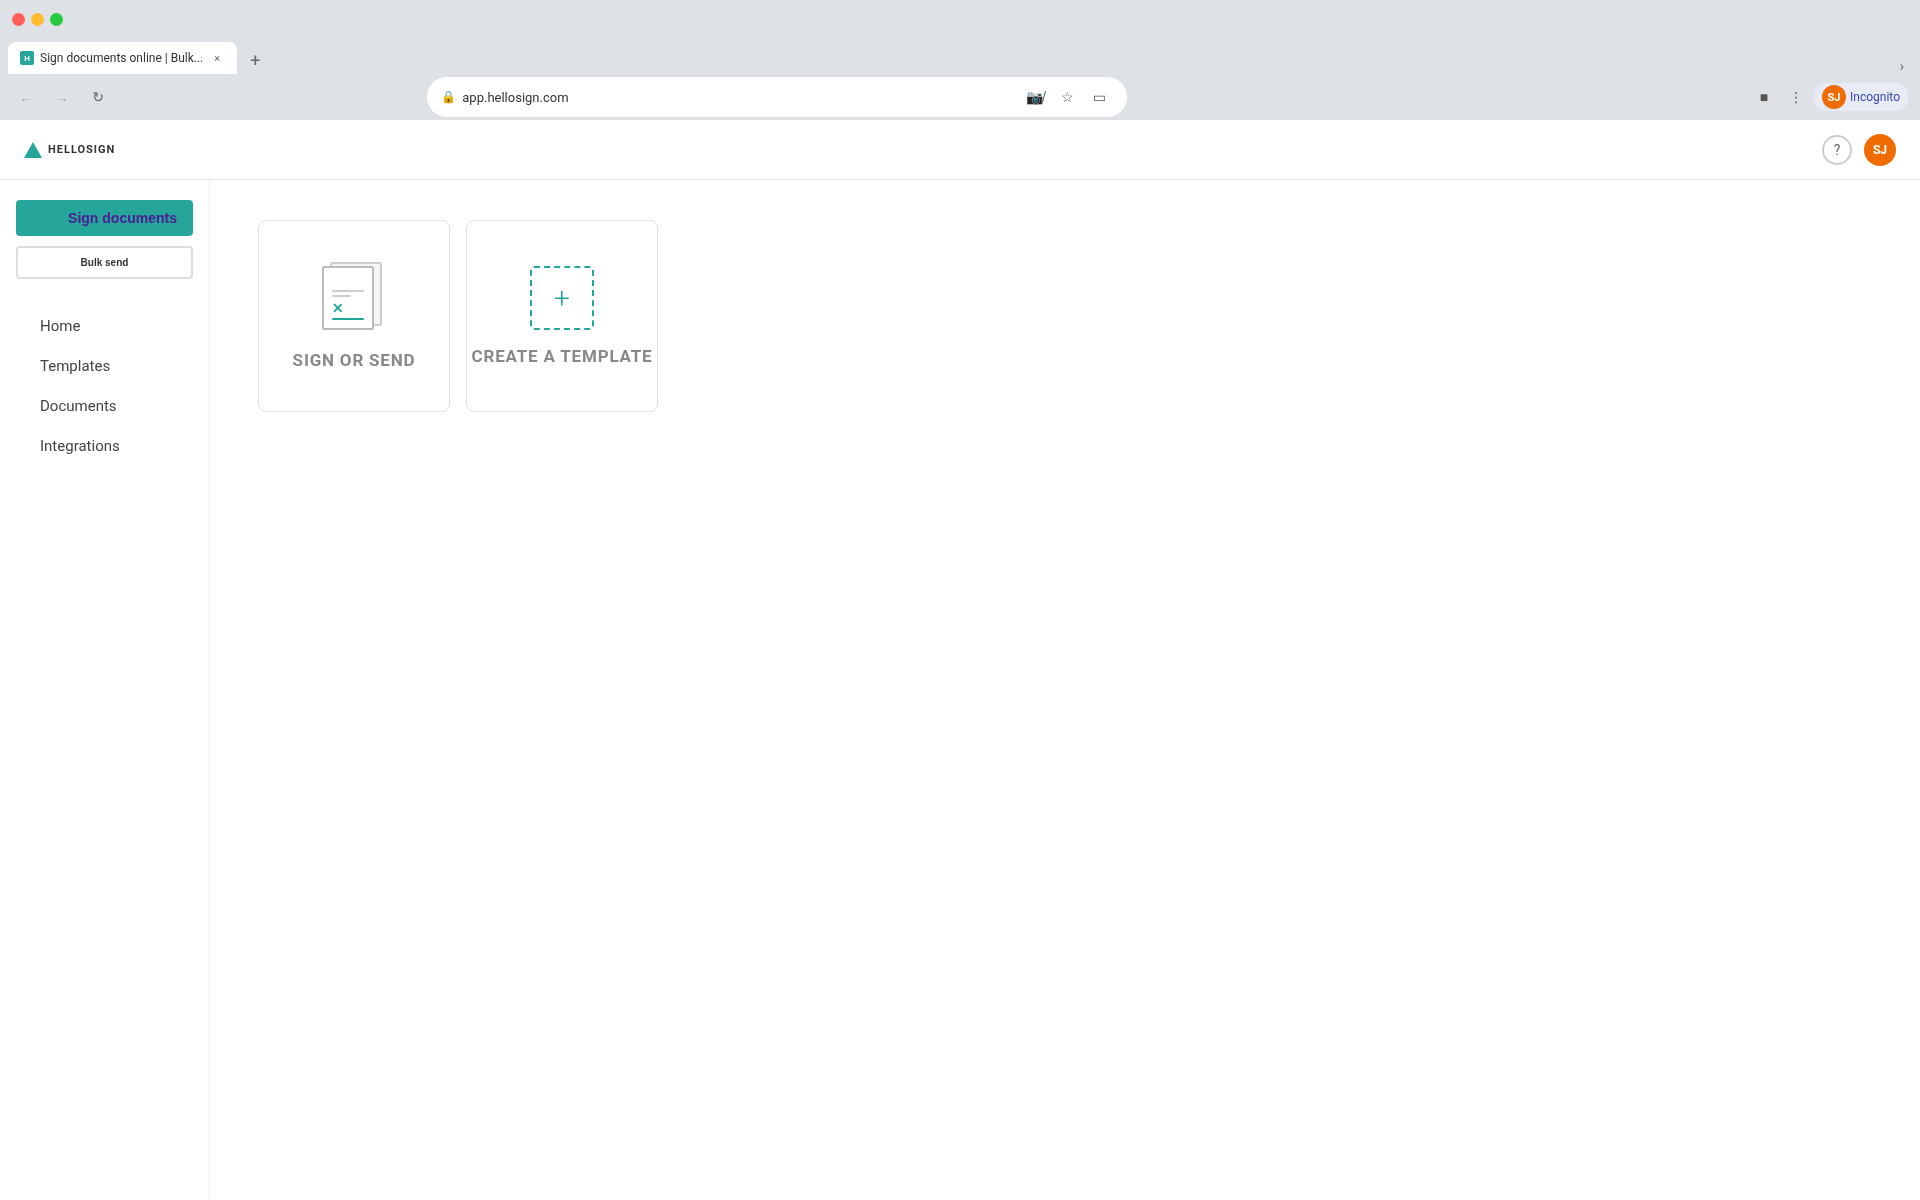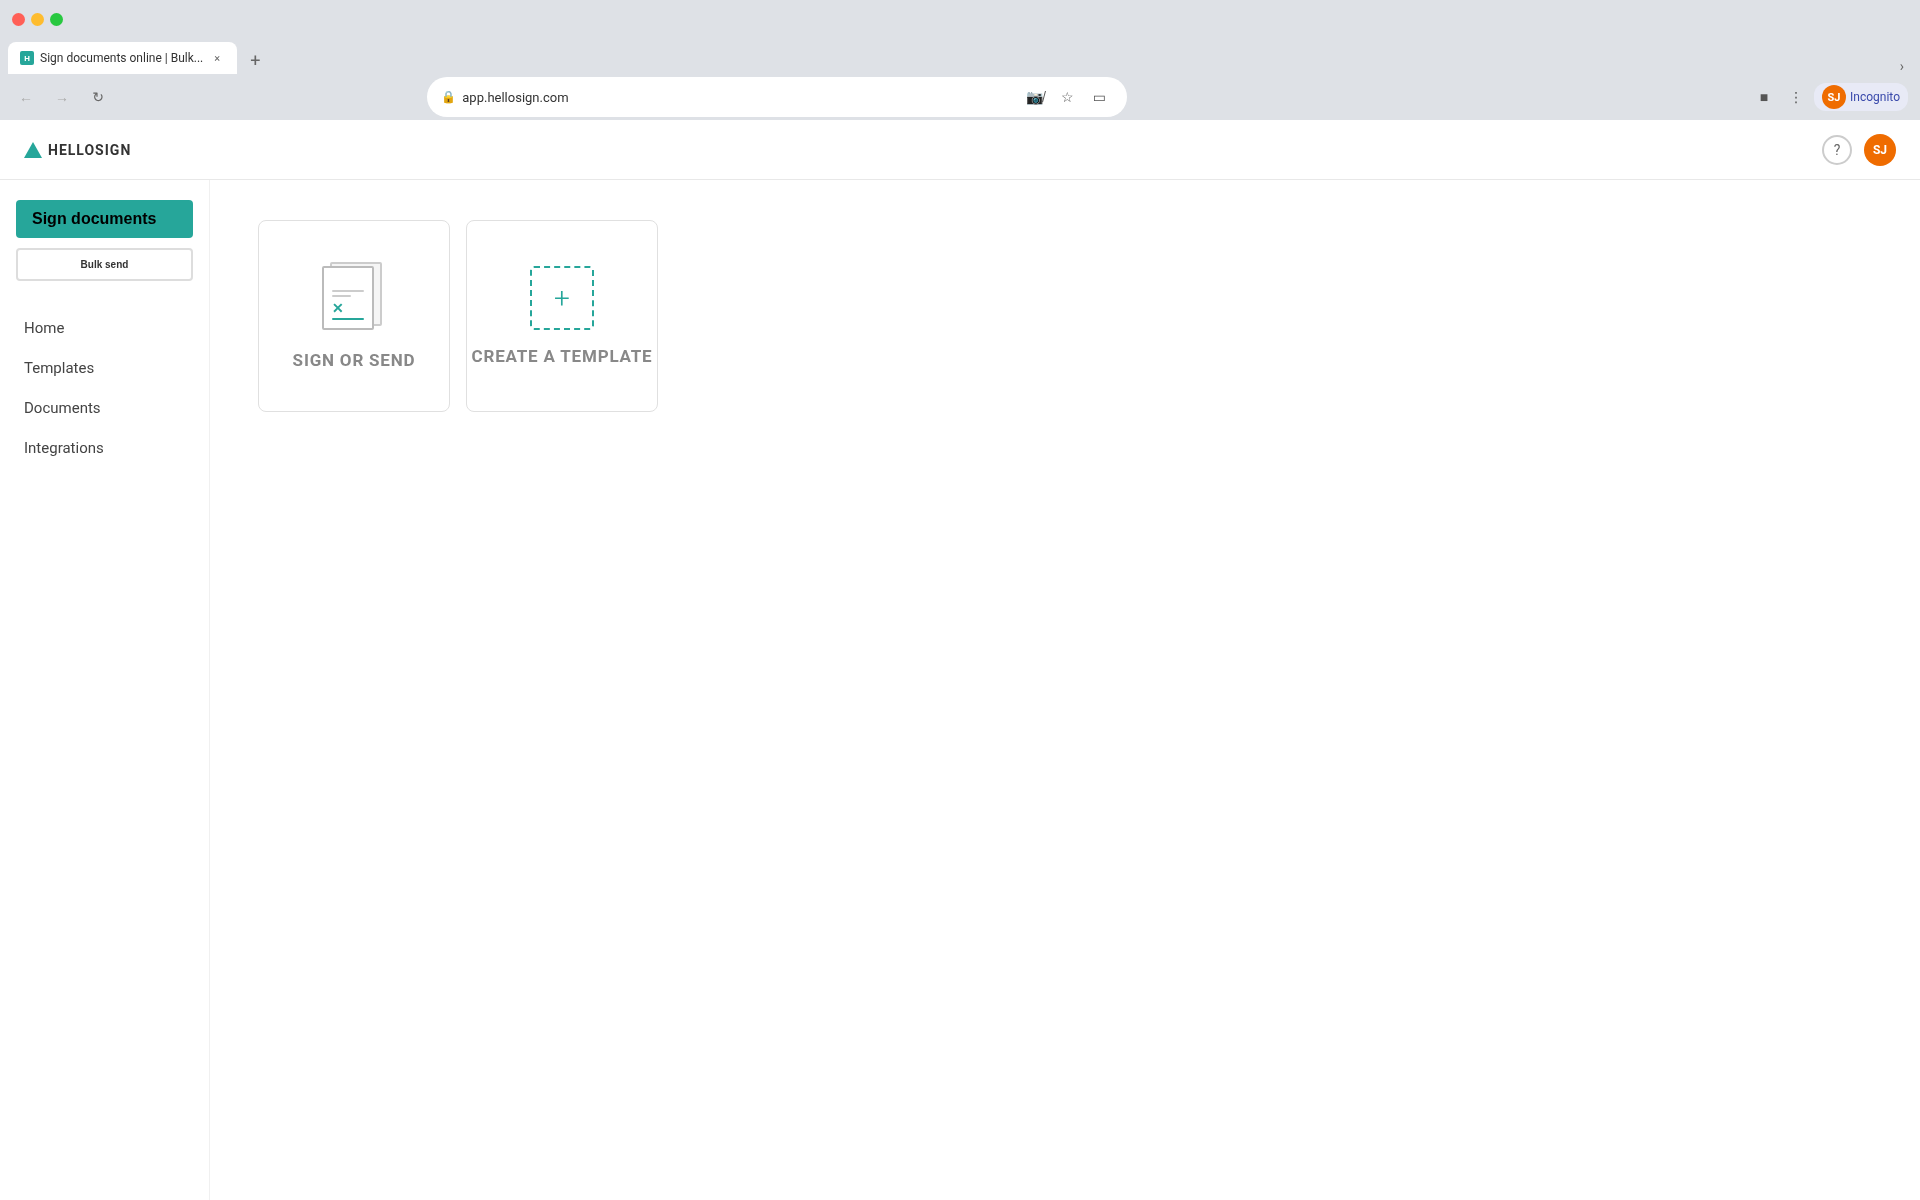--- a/index.html
+++ b/index.html
@@ -204,21 +204,21 @@
     }
     .logo-triangle {
       width: 0;
       height: 0;
       border-left: 9px solid transparent;
       border-right: 9px solid transparent;
       border-bottom: 16px solid #26a69a;
     }
     .logo-text {
       letter-spacing: 1px;
-      font-size: 14px;
+      font-size: 11px;
       font-weight: 700;
       color: #333;
     }
     .header-right {
       display: flex;
       align-items: center;
       gap: 12px;
     }
     .help-icon {
       width: 30px;
@@ -264,28 +264,28 @@
       justify-content: space-between;
       border-right: 1px solid #f0f0f0;
     }
     .sidebar-top {
       display: flex;
       flex-direction: column;
       gap: 4px;
     }
     .btn-sign-documents {
       background: #26a69a;
-      color: #000000;
+      color: #4c1d95;
       border: none;
       border-radius: 4px;
       padding: 10px 16px;
-      font-size: 16px;
+      font-size: 14px;
       font-weight: 600;
       cursor: pointer;
-      text-align: left;
+      text-align: right;
       margin-bottom: 6px;
       width: 100%;
     }
     .btn-bulk-send {
       background: white;
       color: #333;
       border: 2px solid #ddd;
       border-radius: 4px;
       padding: 9px 16px;
       font-size: 10px;
@@ -293,20 +293,21 @@
       cursor: pointer;
       text-align: center;
       margin-bottom: 16px;
       width: 100%;
     }
     .sidebar-nav {
       display: flex;
       flex-direction: column;
       gap: 2px;
       margin-top: 8px;
+      margin-left: 16px;
     }
     .sidebar-nav-item {
       padding: 10px 8px;
       font-size: 15px;
       color: #444;
       cursor: pointer;
       border-radius: 4px;
     }
     .sidebar-bottom {
       display: flex;

